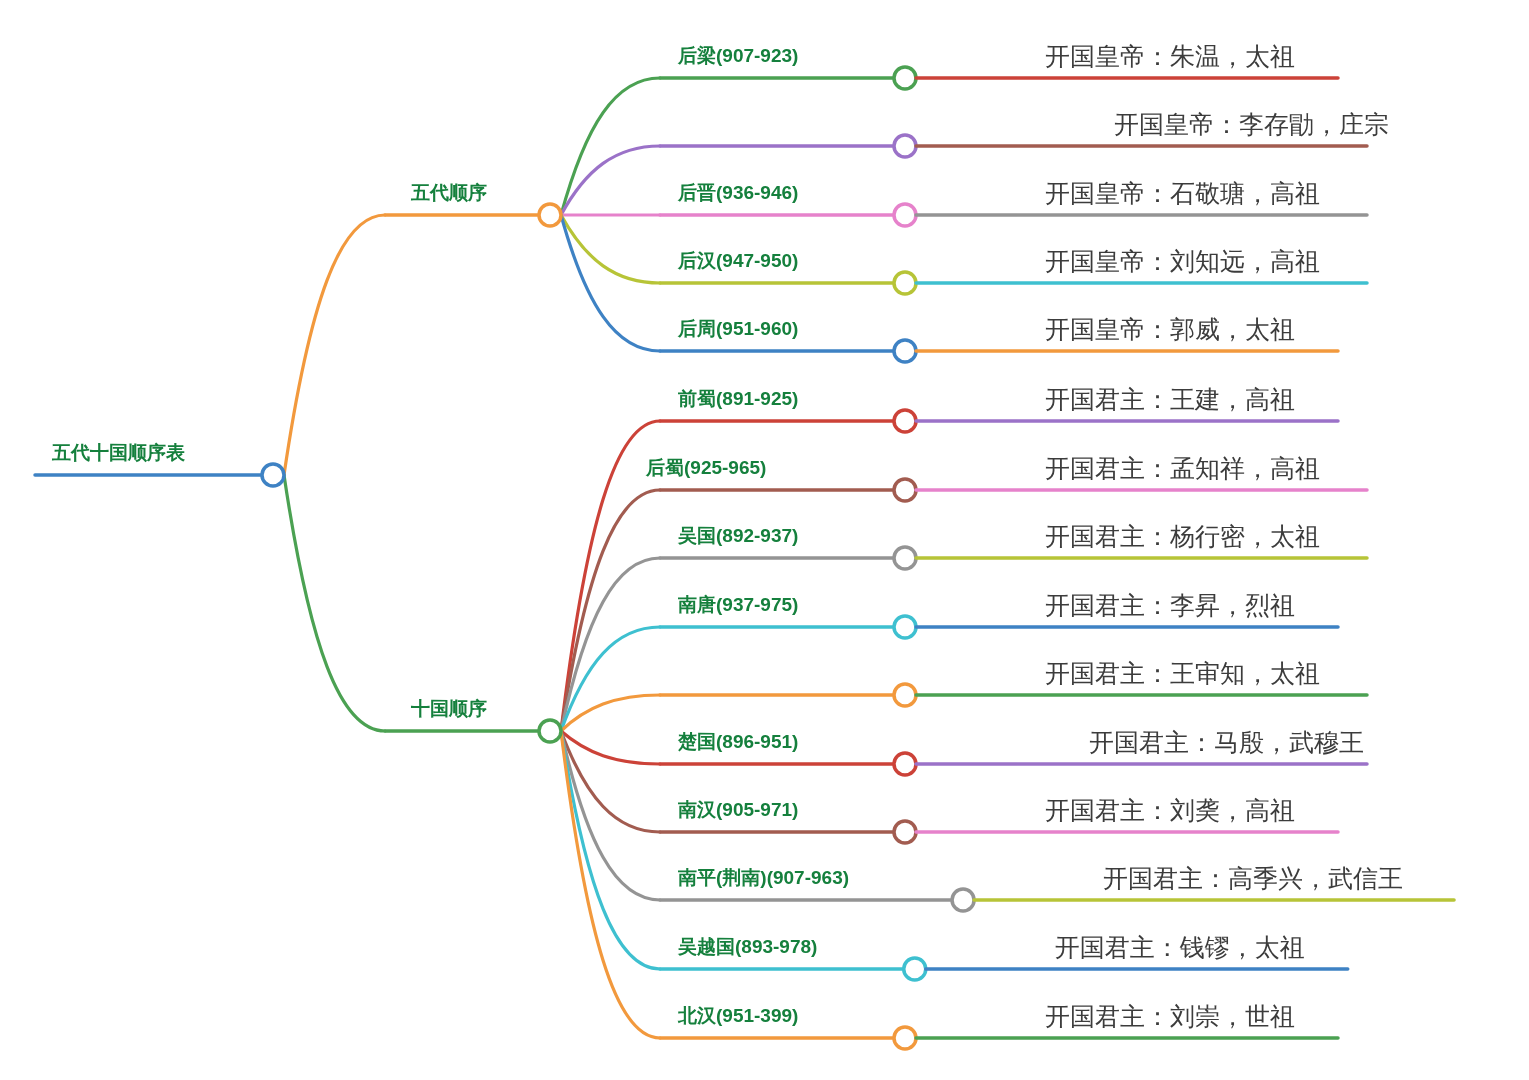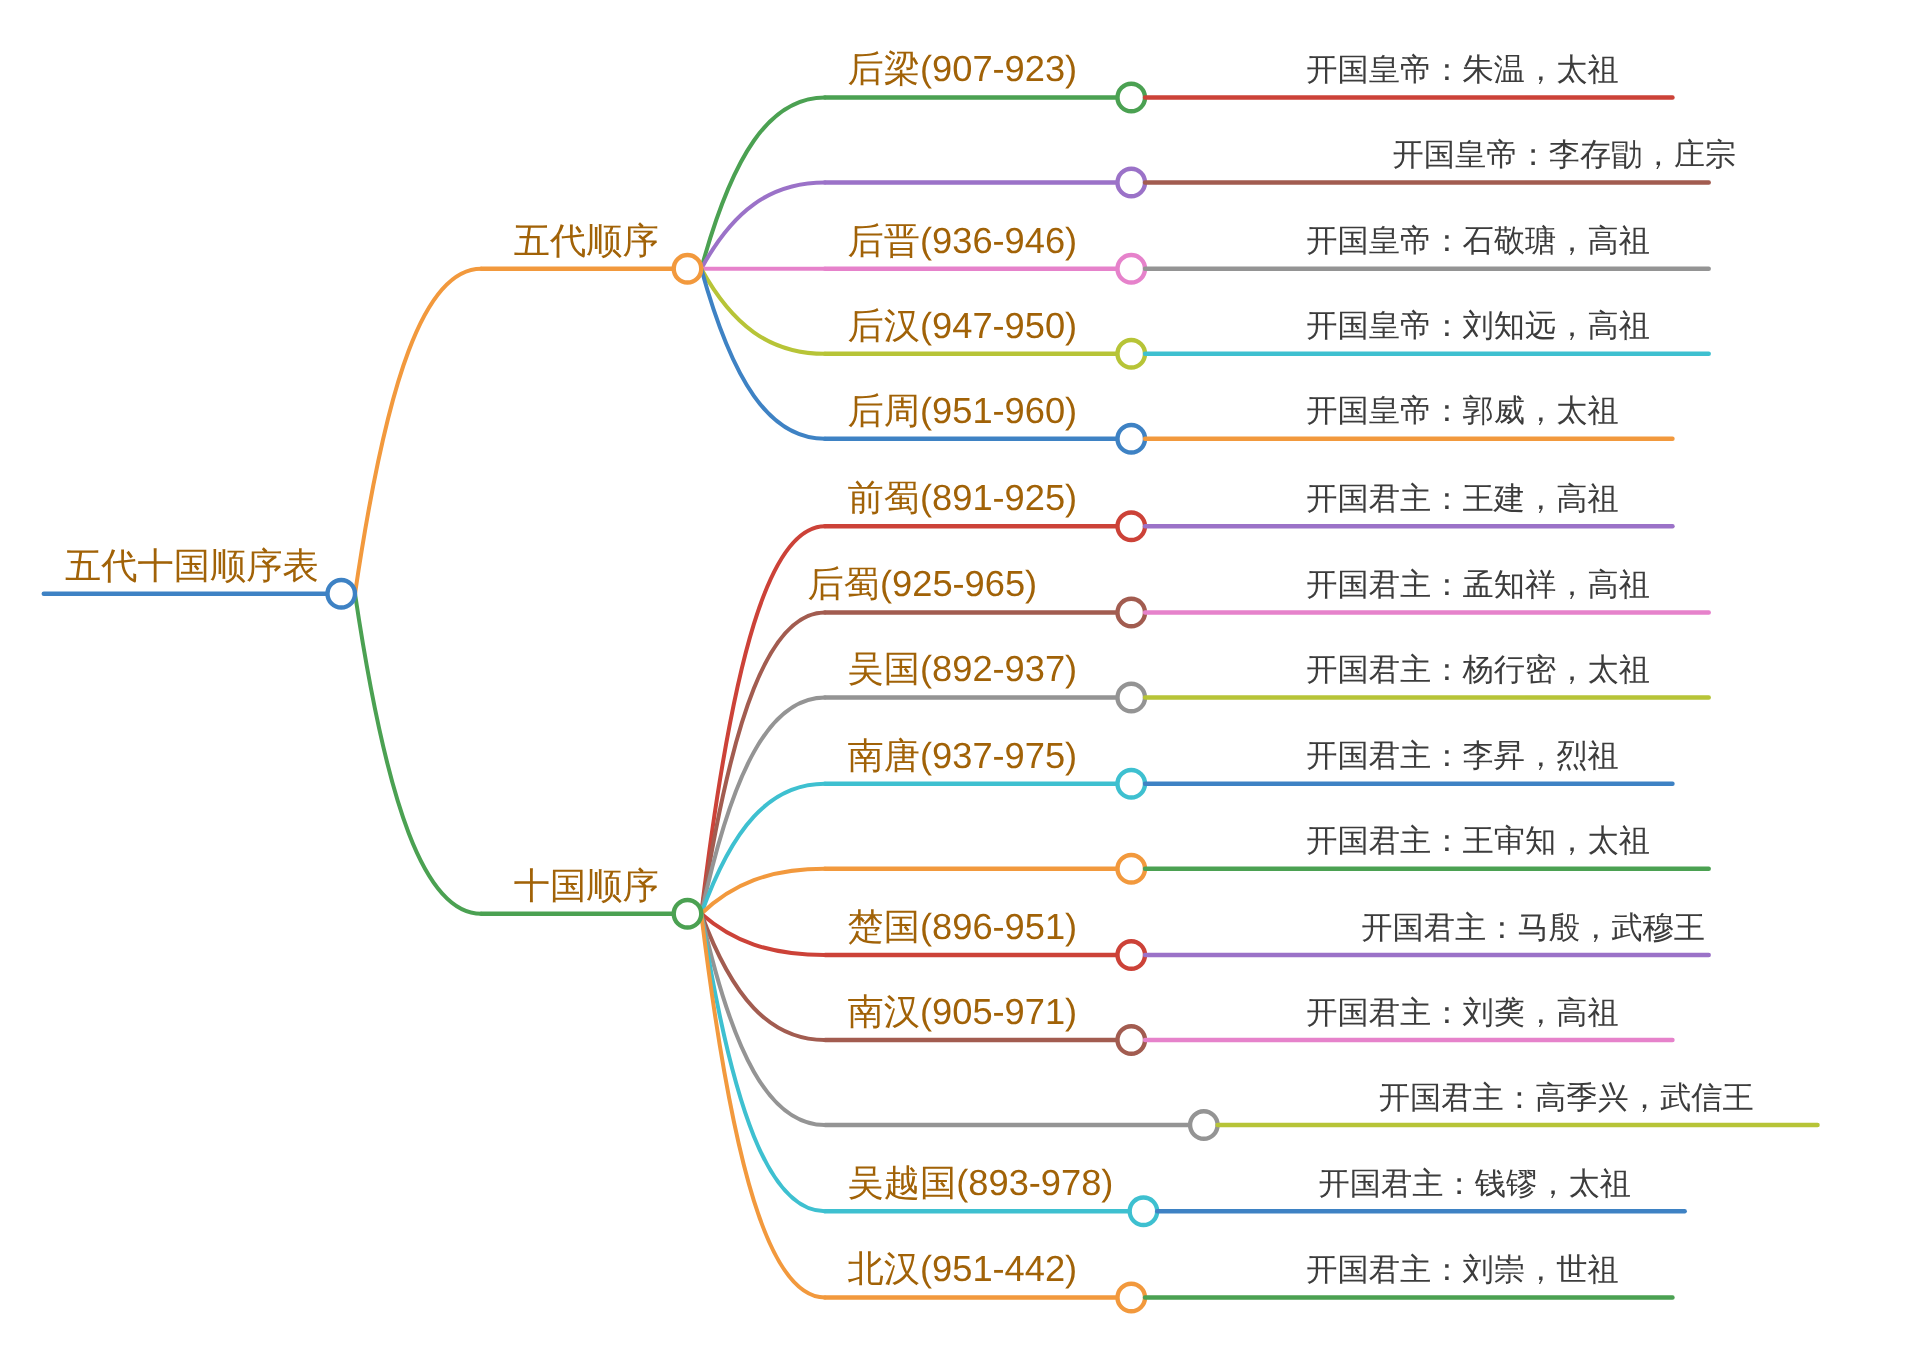--- a/index.html
+++ b/index.html
@@ -2,21 +2,21 @@
 <html><head>
 <meta charset="utf-8">
 <style>
   html,body{margin:0;padding:0;background:#ffffff;}
   #stage{
     position:relative;width:1529px;height:1080px;background:#ffffff;overflow:hidden;
     font-family:"Liberation Sans","DejaVu Sans",sans-serif;
   }
   #wires{position:absolute;left:0;top:0;width:1529px;height:1080px;}
   .label{position:absolute;white-space:nowrap;height:36px;line-height:36px;}
-  .topic{font-weight:400;font-size:29px;color:#a16207;}
+  .topic{font-weight:700;font-size:19px;color:#15803d;}
   .leaf{font-weight:400;font-size:25px;color:#3c3c3c;}
 </style>
 </head>
 <body>
 
 <div id="stage">
   <svg id="wires" width="1529" height="1080" viewBox="0 0 1529 1080">
       <path d="M 284 475 C 309.25 303.4, 339.55 215, 385 215" fill="none" stroke="#f2993d" stroke-width="3.2" stroke-linecap="round"></path>
       <path d="M 561 215 C 585.75 124.58, 615.45 78, 660 78" fill="none" stroke="#4ba152" stroke-width="3.2" stroke-linecap="round"></path>
       <path d="M 561 215 C 585.75 169.46, 615.45 146, 660 146" fill="none" stroke="#9b72c8" stroke-width="3.2" stroke-linecap="round"></path>
@@ -104,18 +104,19 @@
     <div class="label leaf" style="left: 1045px; top: 450px;">开国君主：孟知祥，高祖</div>
     <div class="label topic" style="left: 678px; top: 518px;">吴国(892-937)</div>
     <div class="label leaf" style="left: 1045px; top: 518px;">开国君主：杨行密，太祖</div>
     <div class="label topic" style="left: 678px; top: 587px;">南唐(937-975)</div>
     <div class="label leaf" style="left: 1045px; top: 587px;">开国君主：李昇，烈祖</div>
     <div class="label leaf" style="left: 1045px; top: 655px;">开国君主：王审知，太祖</div>
     <div class="label topic" style="left: 678px; top: 724px;">楚国(896-951)</div>
     <div class="label leaf" style="left: 1045px; top: 724px; margin-left: 44px;">开国君主：马殷，武穆王</div>
     <div class="label topic" style="left: 678px; top: 792px;">南汉(905-971)</div>
     <div class="label leaf" style="left: 1045px; top: 792px;">开国君主：刘䶮，高祖</div>
+    <div class="label topic" style="left: 678px; top: 860px;">南平(荆南)(907-963)</div>
     <div class="label leaf" style="left: 1103.06px; top: 860px;">开国君主：高季兴，武信王</div>
     <div class="label topic" style="left: 678px; top: 929px;">吴越国(893-978)</div>
     <div class="label leaf" style="left: 1054.75px; top: 929px;">开国君主：钱镠，太祖</div>
-    <div class="label topic" style="left: 678px; top: 998px;">北汉(951-442)</div>
+    <div class="label topic" style="left: 678px; top: 998px;">北汉(951-399)</div>
     <div class="label leaf" style="left: 1045px; top: 998px; text-align: center;">开国君主：刘崇，世祖</div>
   </div>
 
 </body></html>

